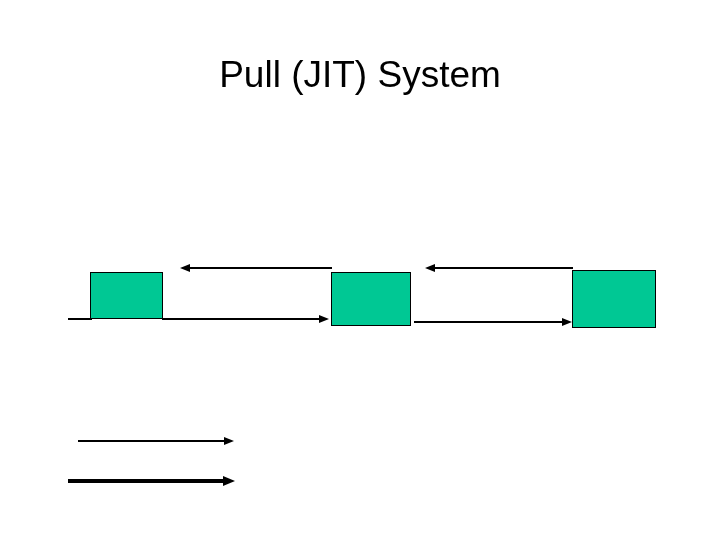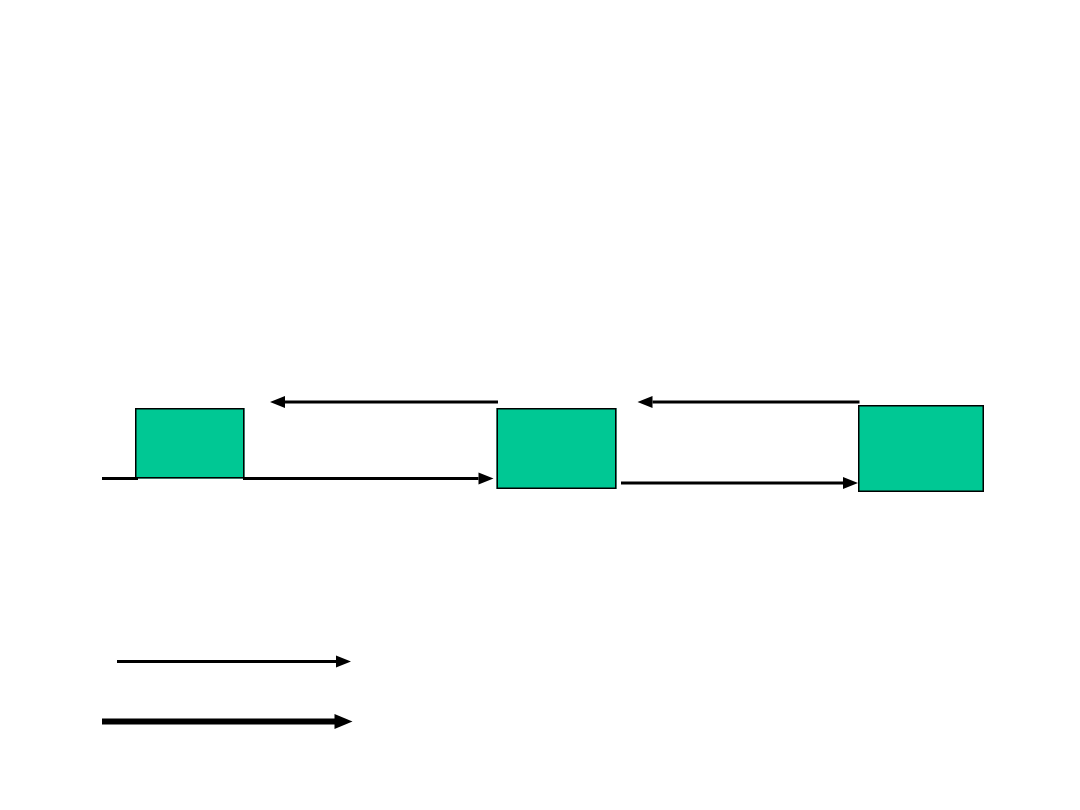--- a/index.html
+++ b/index.html
@@ -87,20 +87,21 @@
   #legend-arrow-thin-line { left: 78px;  top: 440px; width: 148px; height: 2px; }
   #legend-arrow-thin-head { left: 224px; top: 437px; }
   #legend-arrow-thick-line { left: 68px;  top: 479px; width: 157px; height: 4px; }
   #legend-arrow-thick-head { left: 223px; top: 476px; }
 </style>
 </head>
 <body>
 
 <div id="slide">
 
+  <div id="slide-title">Pull (JIT) System</div>
 
   <div class="proc-box" id="box-supplier"></div>
 
   <div class="proc-box" id="box-process"></div>
 
   <div class="proc-box" id="box-customer"></div>
 
   <div class="hline" id="pull-arrow-1-line"></div>
   <div class="arrow-head left" id="pull-arrow-1-head"></div>
 

